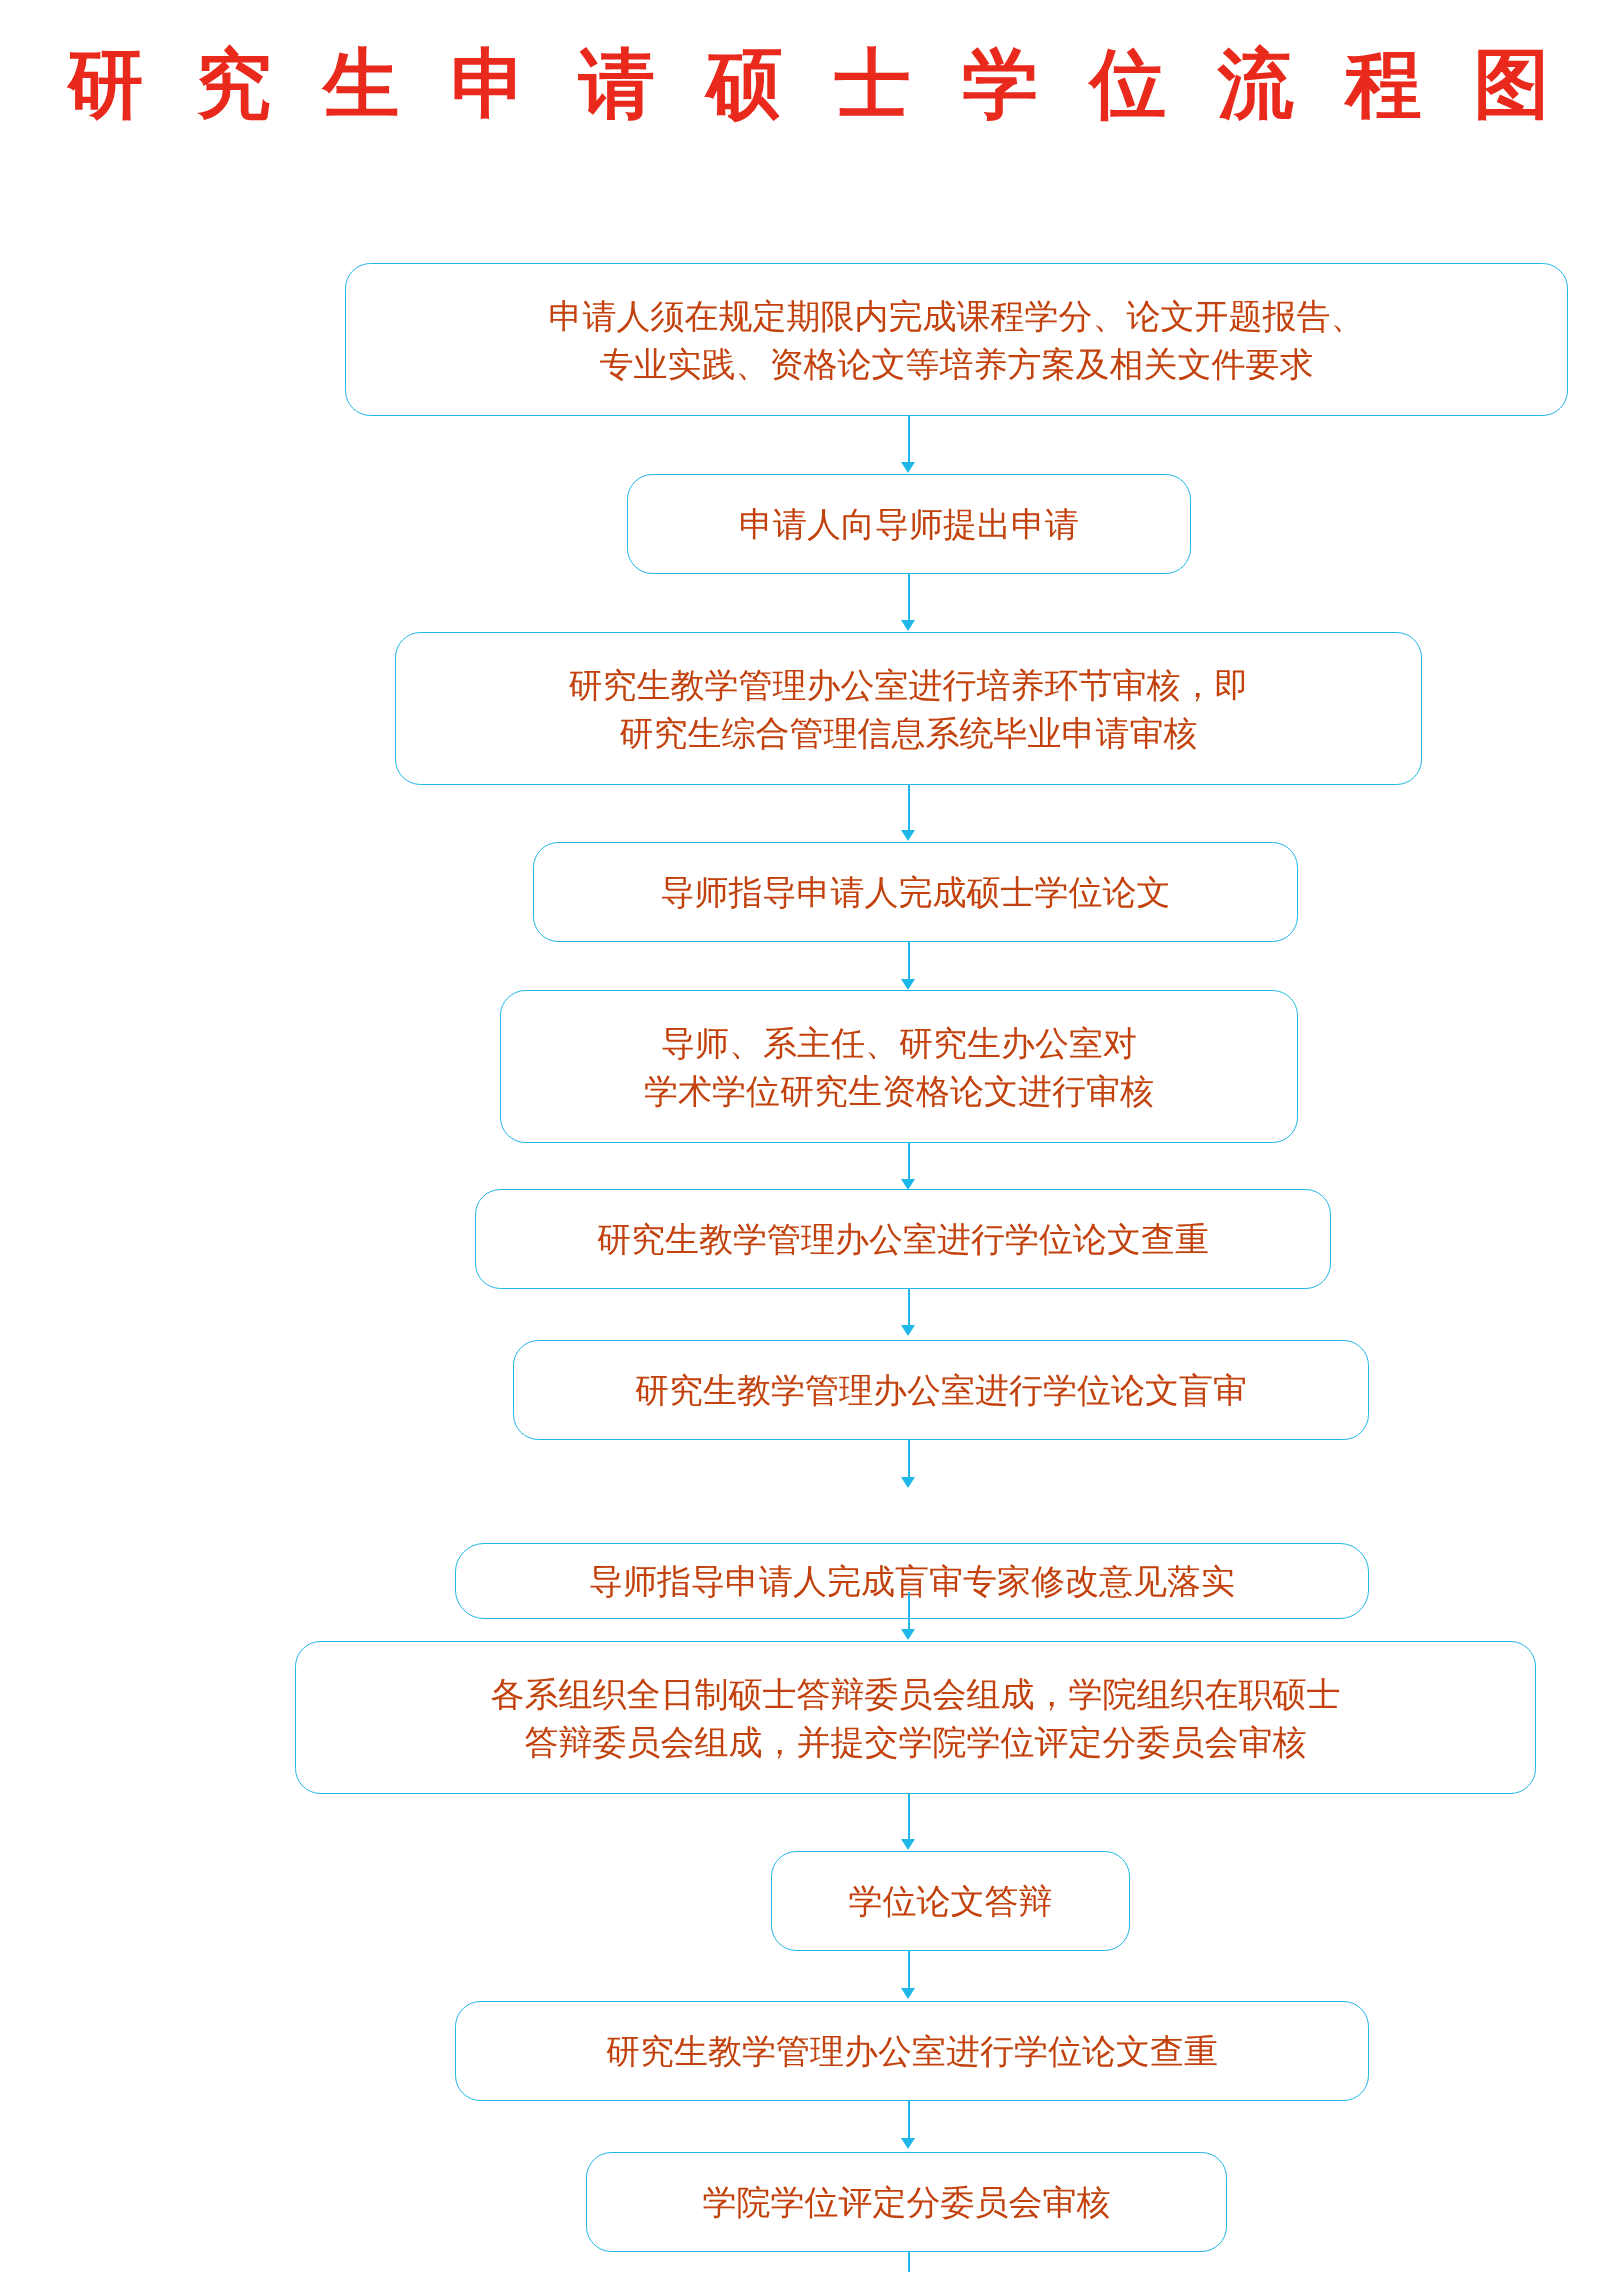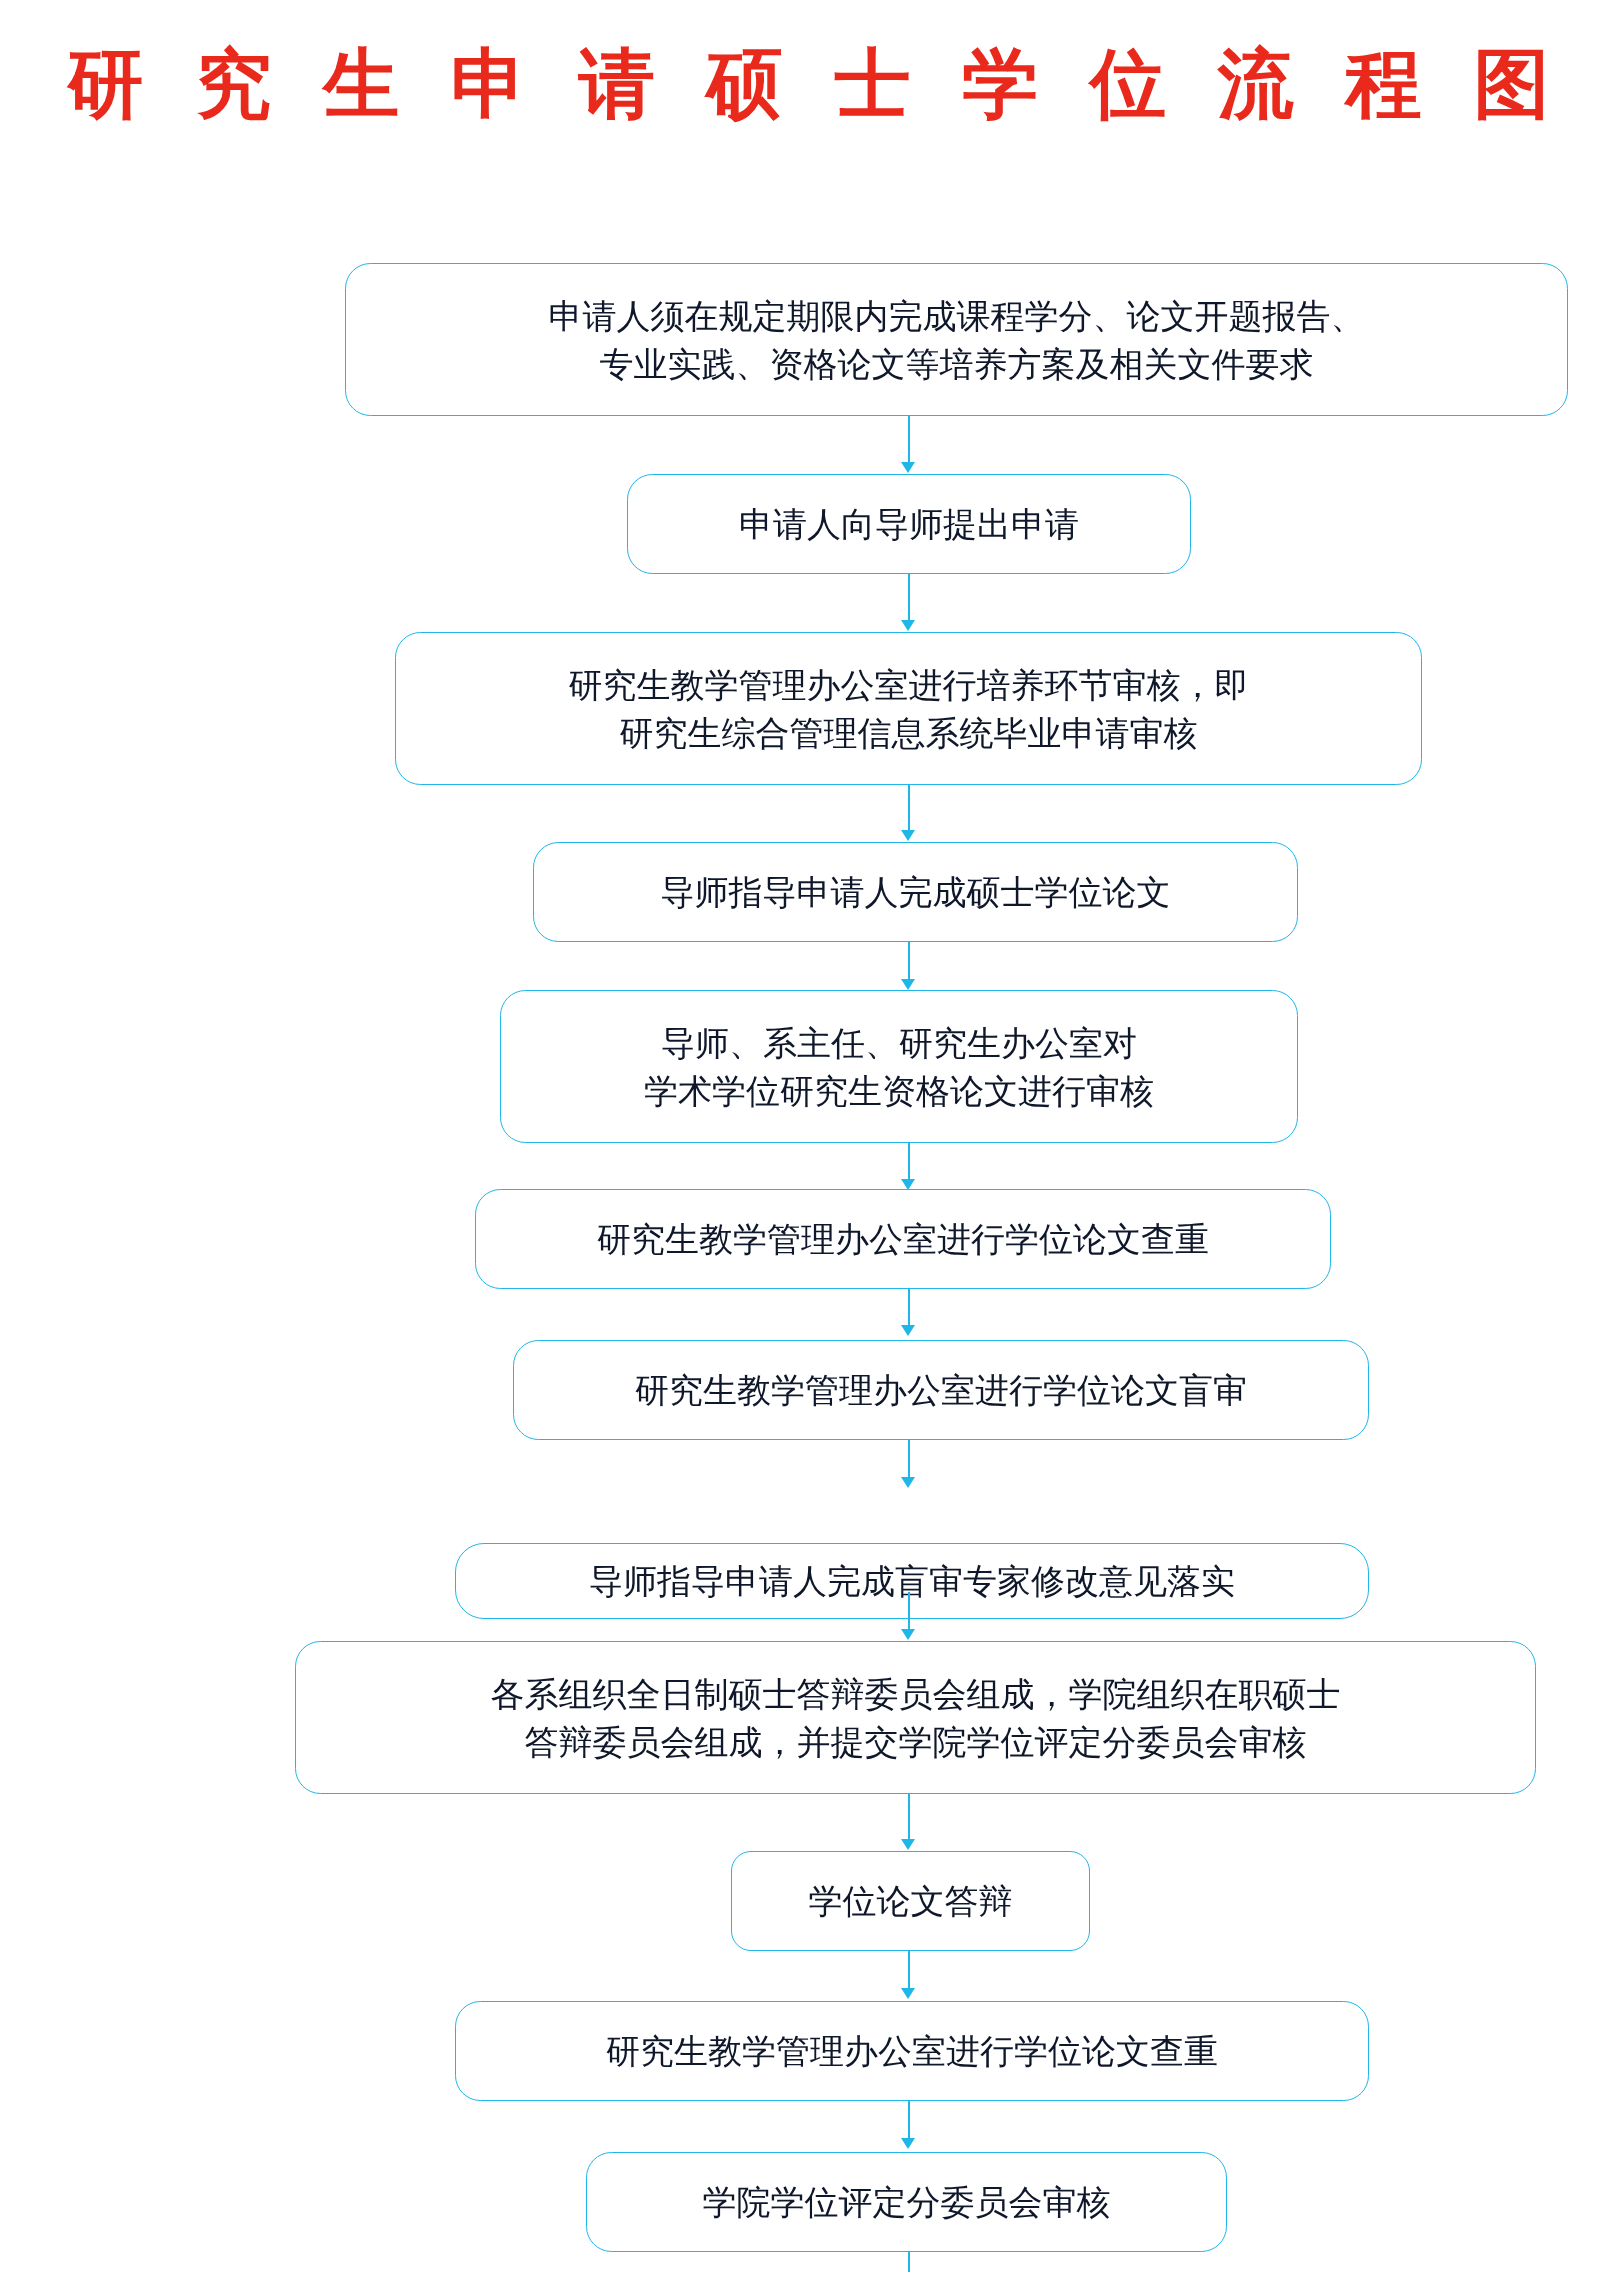--- a/index.html
+++ b/index.html
@@ -53,21 +53,21 @@
     box-sizing: border-box;
     border: 1.8px solid #1fb6e8;
     border-radius: 25.5px;
     background: #ffffff;
     display: flex;
     align-items: center;
     justify-content: center;
     text-align: center;
     font-size: 34px;
     line-height: 48px;
-    color: #0f172a;
+    color: #c2410c;
     padding: 4.5px 13.6px;
     white-space: pre-line;
     font-family: "Liberation Sans", sans-serif;
   }
 
   .connector {
     position: absolute;
     width: 1.8px;
     background: #1fb6e8;
   }
@@ -122,21 +122,21 @@
 
     <div class="node" style="left:455px; top:1298px; width:914px; height:76px;border-radius:29px;">导师指导申请人完成盲审专家修改意见落实</div>
     <div class="connector" style="left:908px; top:1347px; height:39px;"></div>
     <div class="arrowhead" style="left:901px; top:1384px;"></div>
 
     <div class="node" style="left:295px; top:1396px; width:1241px; height:153px;">各系组织全日制硕士答辩委员会组成，学院组织在职硕士
 答辩委员会组成，并提交学院学位评定分委员会审核</div>
     <div class="connector" style="left:908px; top:1549px; height:48px;"></div>
     <div class="arrowhead" style="left:901px; top:1594px;"></div>
 
-    <div class="node" style="left:731px; top:1606px; width:359px; height:100px;border-radius:20px;">学位论文答辩</div>
+    <div class="node" style="left:771px; top:1606px; width:359px; height:100px;">学位论文答辩</div>
     <div class="connector" style="left:908px; top:1706px; height:39px;"></div>
     <div class="arrowhead" style="left:901px; top:1743px;"></div>
 
     <div class="node" style="left:455px; top:1756px; width:914px; height:100px;">研究生教学管理办公室进行学位论文查重</div>
     <div class="connector" style="left:908px; top:1856px; height:39px;"></div>
     <div class="arrowhead" style="left:901px; top:1893px;"></div>
 
     <div class="node" style="left:586px; top:1907px; width:641px; height:100px;">学院学位评定分委员会审核</div>
     <div class="connector" style="left:908px; top:2007px; height:39px;"></div>
 

